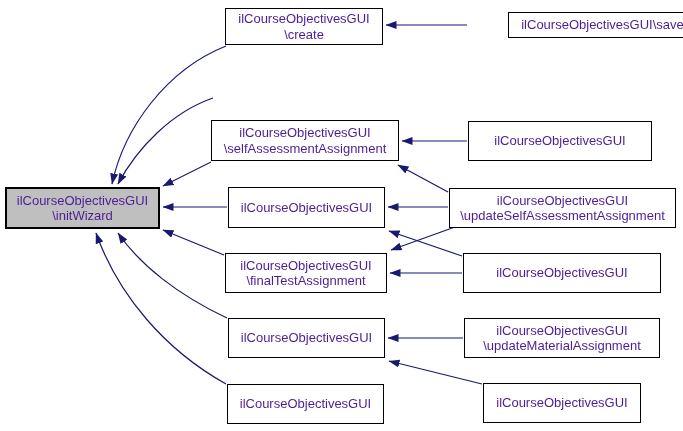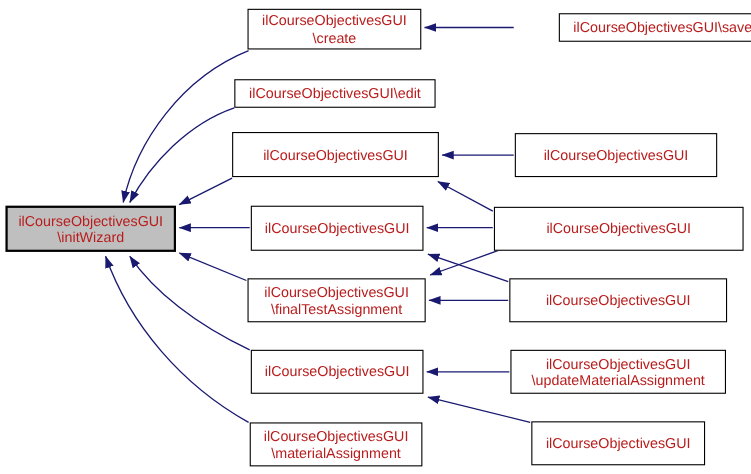--- a/index.html
+++ b/index.html
@@ -17,21 +17,21 @@
     box-sizing:border-box;
     border:1px solid #000;
     background:#fff;
     display:flex;
     flex-direction:column;
     align-items:center;
     justify-content:center;
     text-align:center;
     font-size:13px;
     line-height:15.5px;
-    color:#b91c1c;
+    color:#4c1d95;
     cursor:pointer;
     white-space:nowrap;
   }
   .node.highlight{border-width:2px;}
   .node-line{display:block;}
 </style>
 </head>
 <body>
 
 <div id="canvas">
@@ -59,48 +59,46 @@
       <path d="M482,384 L389,361" class="edge" stroke="#191970" marker-end="url(#arrow)"></path>
     </svg>
 <div class="node highlight" style="left: 5px; top: 187px; width: 155px; height: 42px; background: rgb(191, 191, 191); border-color: rgb(0, 0, 0);">
       <span class="node-line">ilCourseObjectivesGUI</span>
       <span class="node-line">\initWizard</span>
     </div>
     <div class="node" style="left: 225px; top: 8px; width: 158px; height: 37px; background: rgb(255, 255, 255); border-color: rgb(0, 0, 0);">
       <span class="node-line">ilCourseObjectivesGUI</span>
       <span class="node-line">\create</span>
     </div>
-    <div class="node" style="left: 213px; top: 72px; width: 183px; height: 26px; background: rgb(255, 255, 255); border-color: rgb(0, 0, 0);">
-      <span class="node-line">ilCourseObjectivesGUI\edit</span>
-    </div>
     <div class="node" style="left: 211px; top: 120px; width: 188px; height: 41px; background: rgb(255, 255, 255); border-color: rgb(0, 0, 0);">
       <span class="node-line">ilCourseObjectivesGUI</span>
+      <span class="node-line">\selfAssessmentAssignment</span>
     </div>
     <div class="node" style="left: 228px; top: 187px; width: 157px; height: 41px; background: rgb(255, 255, 255); border-color: rgb(0, 0, 0);">
       <span class="node-line">ilCourseObjectivesGUI</span>
     </div>
     <div class="node" style="left: 225px; top: 253px; width: 162px; height: 40px; background: rgb(255, 255, 255); border-color: rgb(0, 0, 0);">
       <span class="node-line">ilCourseObjectivesGUI</span>
       <span class="node-line">\finalTestAssignment</span>
     </div>
     <div class="node" style="left: 228px; top: 318px; width: 157px; height: 40px; background: rgb(255, 255, 255); border-color: rgb(0, 0, 0);">
       <span class="node-line">ilCourseObjectivesGUI</span>
     </div>
     <div class="node" style="left: 227px; top: 384px; width: 157px; height: 40px; background: rgb(255, 255, 255); border-color: rgb(0, 0, 0);">
       <span class="node-line">ilCourseObjectivesGUI</span>
-      <span class="node-line">\materialAssignment</span>
     </div>
     <div class="node" style="left: 468px; top: 12px; width: 189px; height: 26px; background: rgb(255, 255, 255); border-color: rgb(0, 0, 0); margin-left: 40px;">
       <span class="node-line">ilCourseObjectivesGUI\save</span>
     </div>
     <div class="node" style="left: 468px; top: 121px; width: 184px; height: 40px; background: rgb(255, 255, 255); border-color: rgb(0, 0, 0);">
       <span class="node-line">ilCourseObjectivesGUI</span>
     </div>
     <div class="node" style="left: 449px; top: 188px; width: 227px; height: 40px; background: rgb(255, 255, 255); border-color: rgb(0, 0, 0);">
       <span class="node-line">ilCourseObjectivesGUI</span>
+      <span class="node-line">\updateSelfAssessmentAssignment</span>
     </div>
     <div class="node" style="left: 463px; top: 253px; width: 198px; height: 40px; background: rgb(255, 255, 255); border-color: rgb(0, 0, 0);">
       <span class="node-line">ilCourseObjectivesGUI</span>
     </div>
     <div class="node" style="left: 464px; top: 318px; width: 196px; height: 40px; background: rgb(255, 255, 255); border-color: rgb(0, 0, 0);">
       <span class="node-line">ilCourseObjectivesGUI</span>
       <span class="node-line">\updateMaterialAssignment</span>
     </div>
     <div class="node" style="left: 483px; top: 383px; width: 158px; height: 40px; background: rgb(255, 255, 255); border-color: rgb(0, 0, 0);">
       <span class="node-line">ilCourseObjectivesGUI</span>

